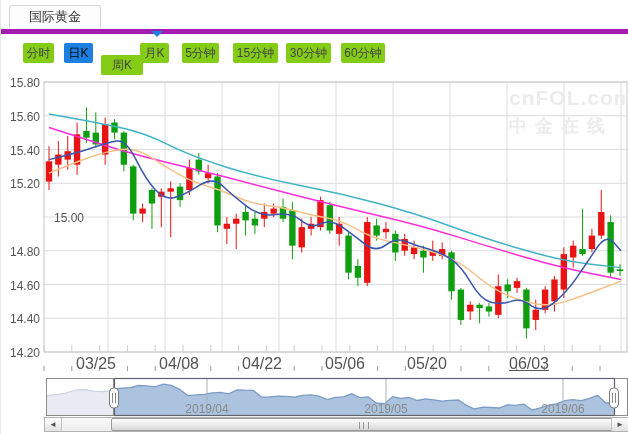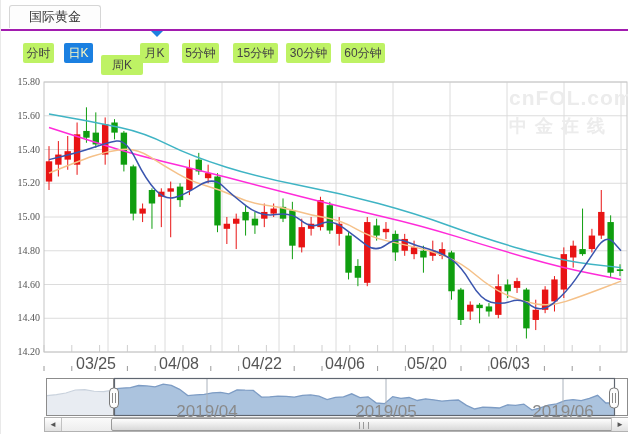--- a/index.html
+++ b/index.html
@@ -1,32 +1,32 @@
 <!DOCTYPE html>
 <html><head>
 <meta charset="utf-8">
 <style>
   html,body{margin:0;padding:0;background:#fff;}
   .page{position:relative;width:628px;height:434px;background:#fff;overflow:hidden;
         font-family:"Liberation Sans",sans-serif;border-left:1px solid #e9e9e9;box-sizing:border-box;}
   
-  .tabbar{position:absolute;left:0;top:0;width:628px;height:29px;background:#fff;border-bottom:2px solid #a21caf;z-index:3;}
+  .tabbar{position:absolute;left:0;top:0;width:628px;height:29px;background:#fff;border-bottom:5px solid #a21caf;z-index:3;}
   .tab{position:absolute;top:5px;height:22px;line-height:22px;text-align:center;font-size:13px;color:#333;
        background:#fdfdfd;border:1px solid #d6d6d6;border-bottom:none;border-radius:3px 3px 0 0;cursor:pointer;}
   .tab.active{top:3px;height:28px;line-height:28px;background:linear-gradient(#58b1f8,#1276dd);color:#fff;
        font-weight:bold;border:none;border-radius:4px 4px 0 0;z-index:4;}
   .tab-arrow{position:absolute;top:31px;width:0;height:0;border:6px solid transparent;border-top:6px solid #1e80e0;border-bottom:none;z-index:4;}
   
   .pbtn{position:absolute;top:43px;height:20px;line-height:20px;text-align:center;font-size:12px;color:#444;
-        background:#bef264;border-radius:2px;cursor:pointer;z-index:3;}
-  .pbtn.active{background:#1b80e1;color:#fef9c3;}
-  
-  .ylabel{position:absolute;left:0;width:39px;text-align:right;font-size:10px;color:#555;z-index:2;font-family:Liberation Serif, serif;}
+        background:#84cc16;border-radius:2px;cursor:pointer;z-index:3;}
+  .pbtn.active{background:#1b80e1;color:#000000;}
+  
+  .ylabel{position:absolute;left:0;width:39px;text-align:right;font-size:12px;color:#555;z-index:2;}
   .xlabel{position:absolute;top:355px;font-size:16px;color:#555;transform:translateX(-50%);z-index:2;}
-  .navlabel{position:absolute;top:402px;font-size:17px;color:#8a8a8a;transform:translateX(-50%);z-index:2;}
+  .navlabel{position:absolute;top:402px;font-size:12px;color:#8a8a8a;transform:translateX(-50%);z-index:2;}
   
   .watermark{position:absolute;left:508px;top:86px;z-index:2;text-align:left;pointer-events:none;}
   .wm1{font-size:21px;font-weight:bold;color:#ececec;letter-spacing:1px;}
   .wm2{font-size:18px;font-weight:bold;color:#ececec;letter-spacing:8px;margin-top:4px;}
   
   #chart-svg{position:absolute;left:0;top:0;z-index:1;}
   
   .sb{position:absolute;left:43px;top:417px;width:585px;height:15px;box-sizing:border-box;
       border:1px solid #b2b2b2;background:linear-gradient(#fafafa,#ededed);z-index:3;}
   .sb-btn{position:absolute;top:0;width:16px;height:13px;background:linear-gradient(#ffffff,#e1e1e1);
@@ -281,33 +281,33 @@
           <line x1="614.5" x2="614.5" y1="393" y2="403" stroke="#8a8a8a"></line>
         </g>
       </g>
     </svg>
 
   <div id="ylabels">
       <div class="ylabel" style="top: 76px;">15.80</div>
       <div class="ylabel" style="top: 109.75px;">15.60</div>
       <div class="ylabel" style="top: 143.5px;">15.40</div>
       <div class="ylabel" style="top: 177.25px;">15.20</div>
-      <div class="ylabel" style="top: 211px;">15.00</div>
+      <div class="ylabel" style="top: 211px; margin-left: 44px;">15.00</div>
       <div class="ylabel" style="top: 244.75px;">14.80</div>
       <div class="ylabel" style="top: 278.5px;">14.60</div>
       <div class="ylabel" style="top: 312.25px;">14.40</div>
       <div class="ylabel" style="top: 346px;">14.20</div>
     </div>
   <div id="xlabels">
       <div class="xlabel" style="left: 95px;">03/25</div>
       <div class="xlabel" style="left: 178px;">04/08</div>
       <div class="xlabel" style="left: 261px;">04/22</div>
-      <div class="xlabel" style="left: 344px;">04/06</div>
+      <div class="xlabel" style="left: 344px;">05/06</div>
       <div class="xlabel" style="left: 426px;">05/20</div>
-      <div class="xlabel" style="left: 509px;">06/03</div>
+      <div class="xlabel" style="left: 528px; text-decoration: underline;">06/03</div>
     </div>
   <div id="navlabels">
       <div class="navlabel" style="left: 206px;">2019/04</div>
       <div class="navlabel" style="left: 385px;">2019/05</div>
       <div class="navlabel" style="left: 562px;">2019/06</div>
     </div>
 
   <div class="sb">
     <div class="sb-btn left">◄</div>
     <div class="sb-thumb">

